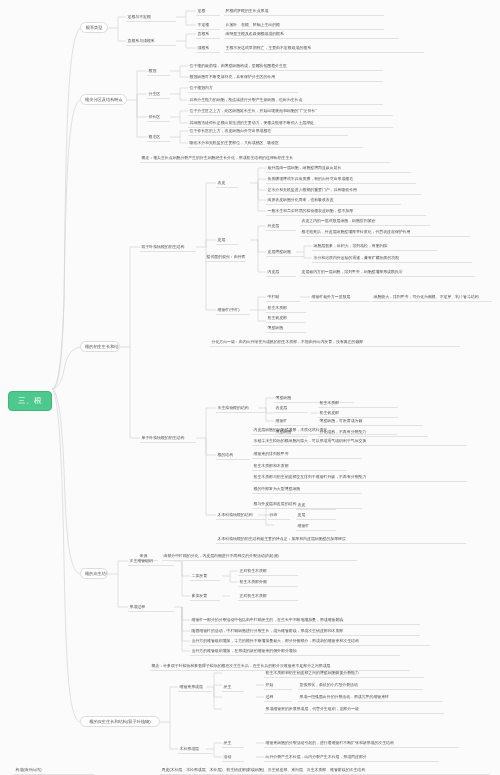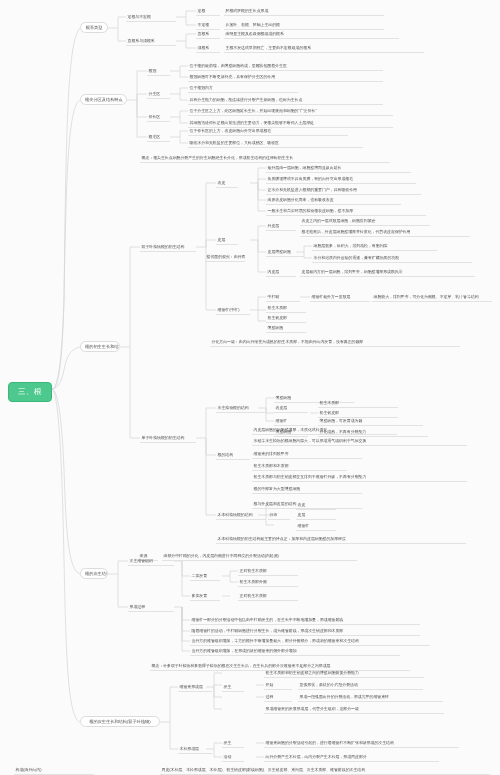--- a/index.html
+++ b/index.html
@@ -17,21 +17,21 @@
   #links {
     position: absolute; left: 0; top: 0;
     width: 500px; height: 775px;
     pointer-events: none;
   }
   #links path, #links line { fill: none; stroke: #d3d4d6; stroke-width: 0.7; }
 
   
   .root-node {
     position: absolute;
-    left: 8px; top: 382px;
+    left: 8px; top: 391px;
     width: 44px; height: 20px;
     background: #4ec98e;
     border: 1px solid #3ab87c;
     border-radius: 4px;
     color: #ffffff;
     font-size: 7.5px;
     line-height: 18px;
     text-align: center;
     letter-spacing: .5px;
     white-space: nowrap;

